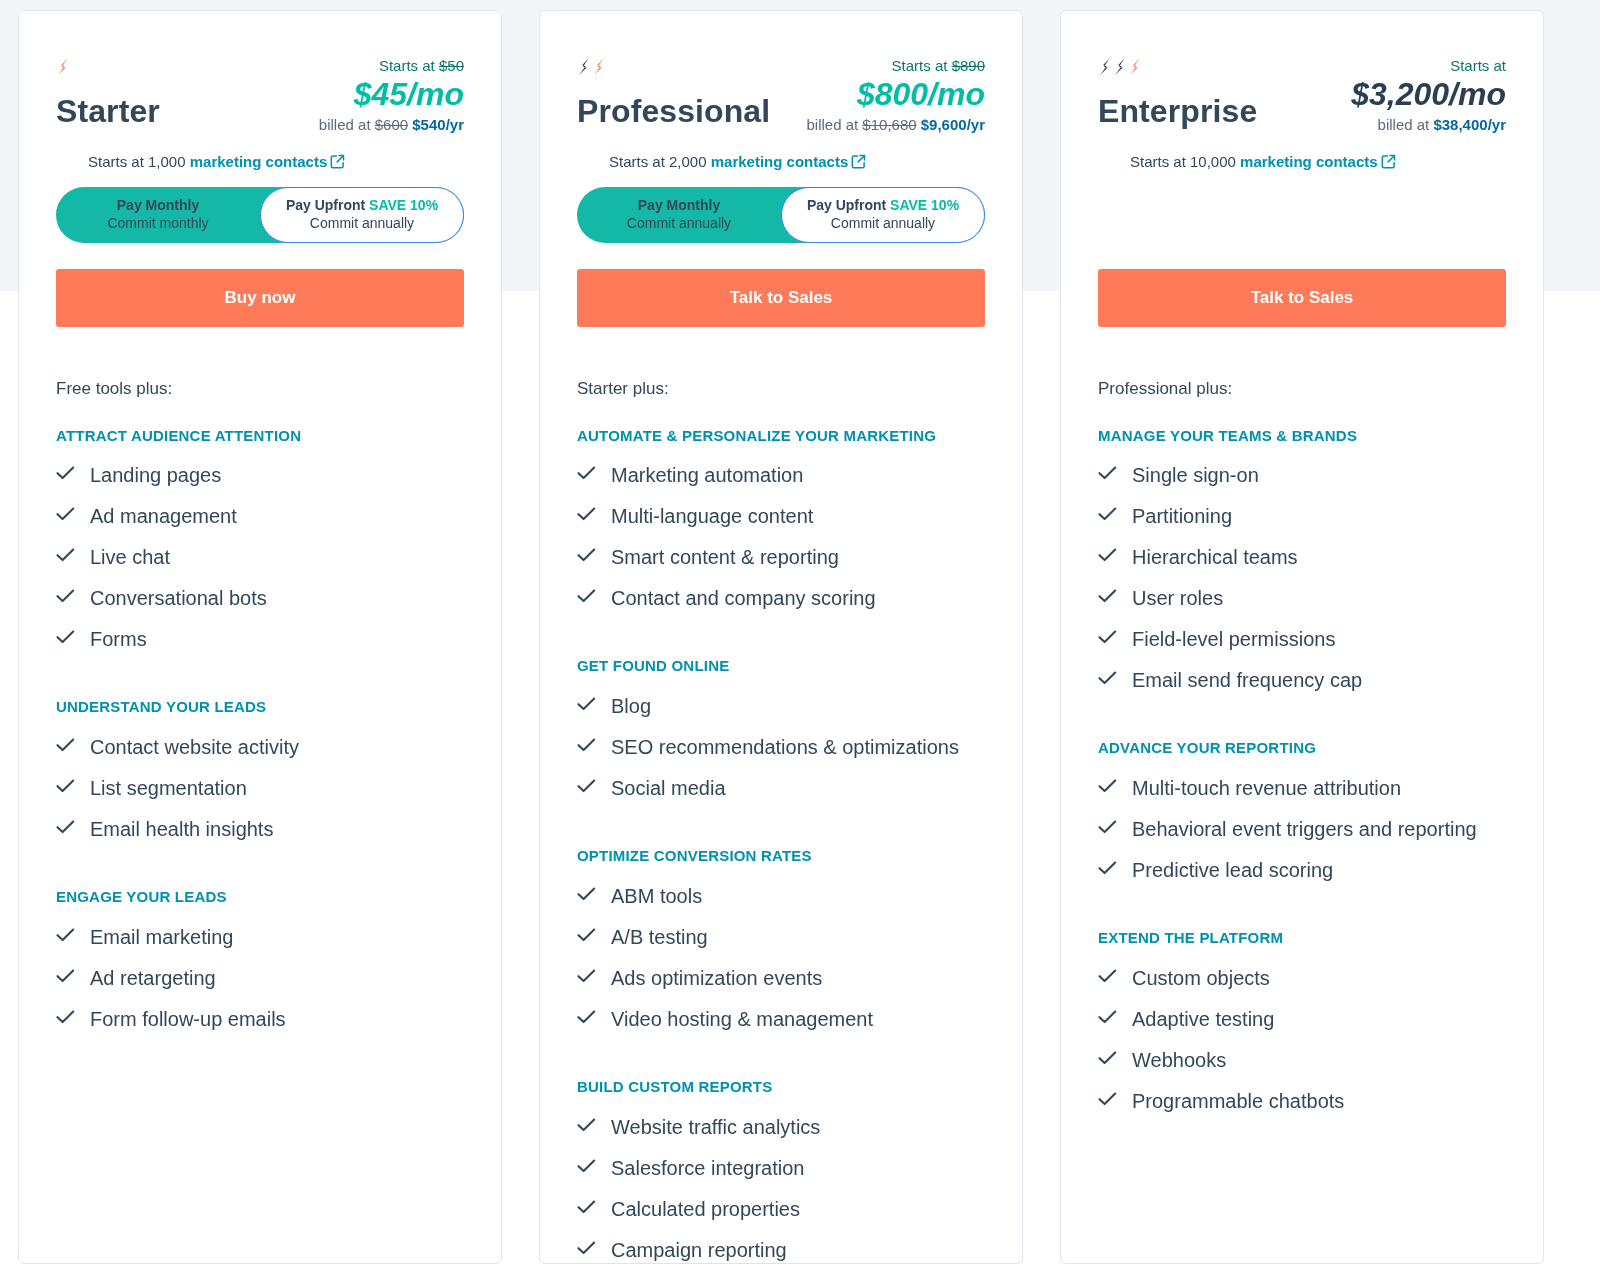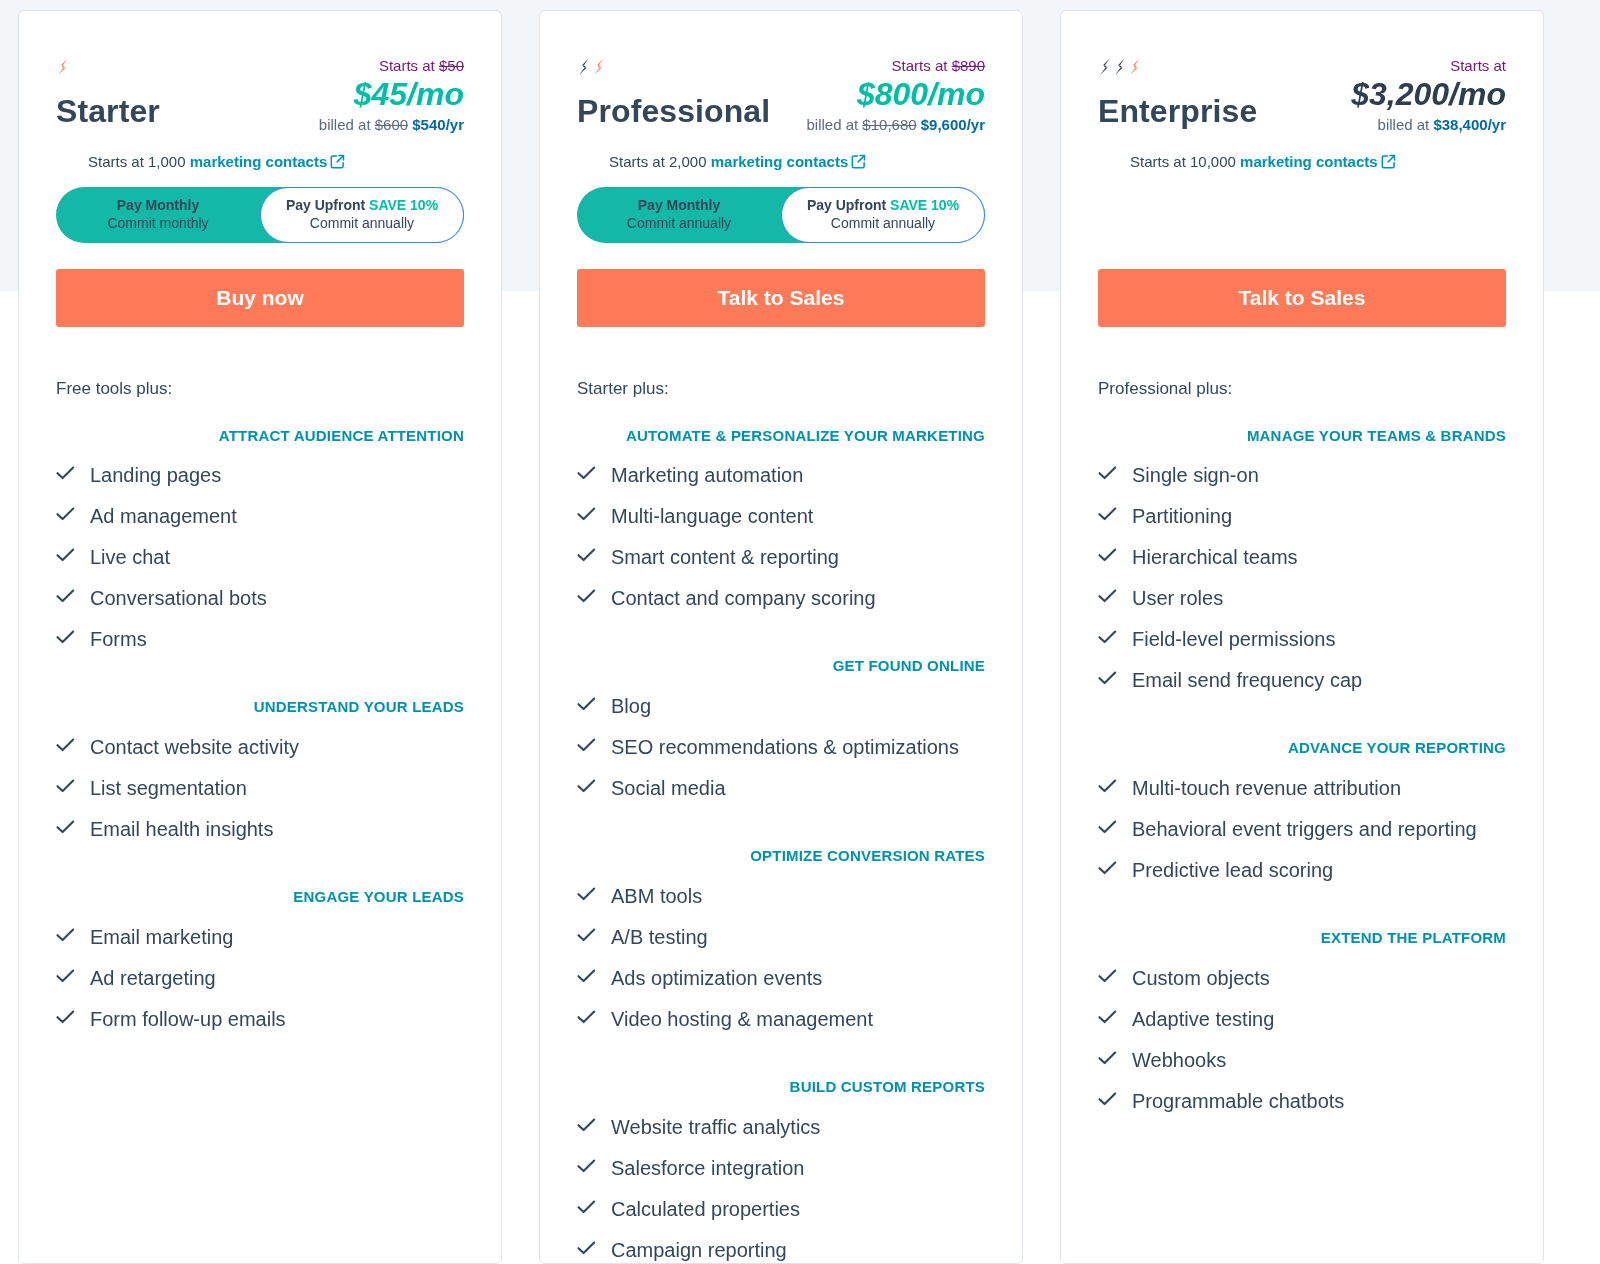--- a/index.html
+++ b/index.html
@@ -55,21 +55,21 @@
     font-size: 32px;
     font-weight: 700;
     color: #33475b;
     letter-spacing: .1px;
     margin-top: 16px;
     white-space: nowrap;
   }
   .price-block { text-align: right; flex: 1 1 auto; padding-top: 2px; }
   .starts-at {
     font-size: 15px;
-    color: #701a75;
+    color: #0f766e;
     line-height: 1.25;
     white-space: nowrap;
   }
   .strike { text-decoration: line-through; }
   .price-main {
     font-size: 32px;
     font-weight: 700;
     line-height: 1.18;
     white-space: nowrap;
     color: #00bda5;
@@ -130,40 +130,40 @@
   .toggle-save { color: #00bda5; font-weight: 700; }
   .toggle-sub { font-size: 14px; color: #33475b; white-space: nowrap; }
 
   
   .cta {
     margin-top: 26px;
     height: 58px;
     border-radius: 3px;
     background: #ff7a59;
     color: #ffffff;
-    font-size: 21px;
+    font-size: 17px;
     font-weight: 700;
     display: flex;
     align-items: center;
     justify-content: center;
     border: none;
     width: 100%;
     cursor: pointer;
     font-family: inherit;
   }
   .cta.spacer-top { margin-top: 99px; }
 
   
   .features { padding-top: 52px; }
   .plus-line {
     font-size: 17px;
     color: #33475b;
     margin-bottom: 26px;
   }
-  .section { margin-bottom: 36px; text-align: right; }
+  .section { margin-bottom: 36px; }
   .section:last-child { margin-bottom: 0; }
   .section-title {
     font-size: 15px;
     font-weight: 700;
     color: #0091ae;
     letter-spacing: .2px;
     line-height: 1.45;
     margin-bottom: 9px;
   }
   .feat {

